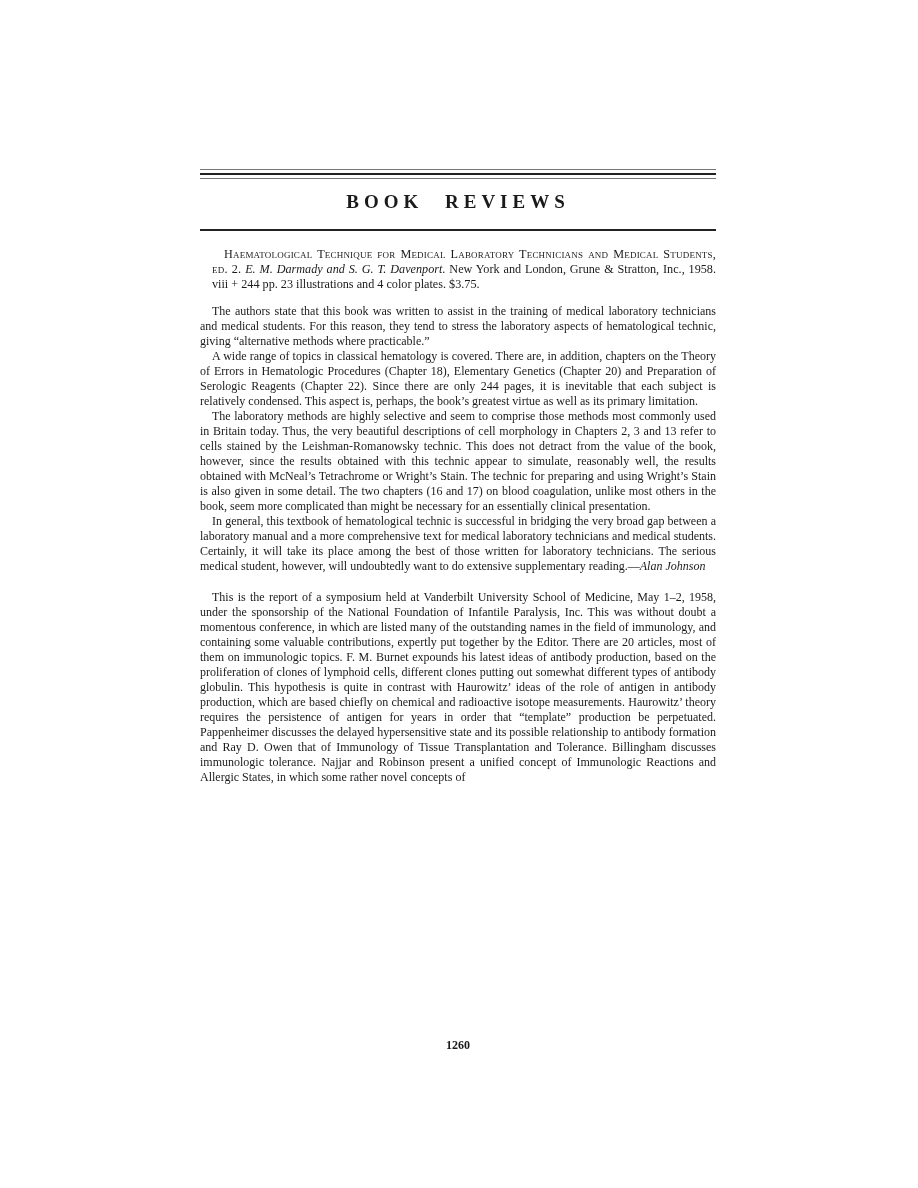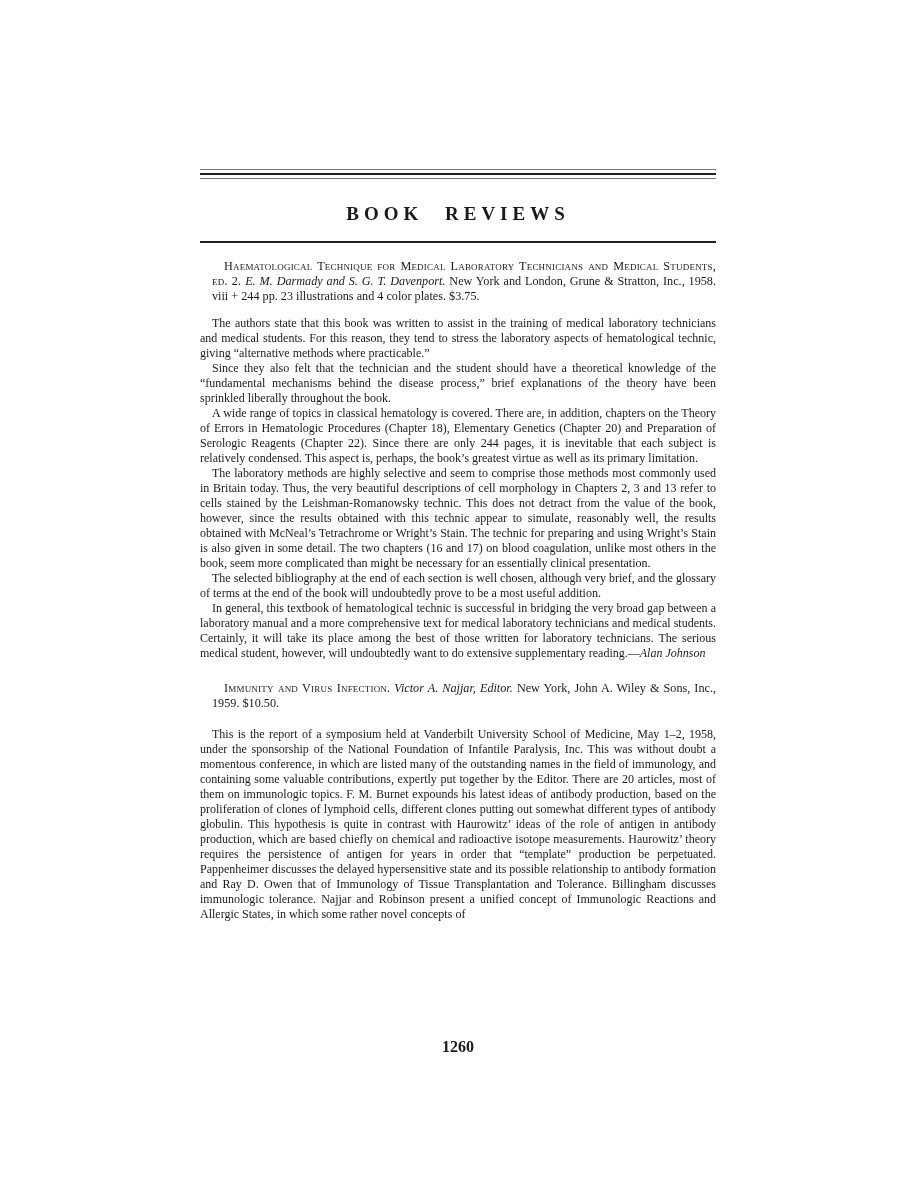--- a/index.html
+++ b/index.html
@@ -3,31 +3,31 @@
   <meta charset="utf-8">
   <style>
     html, body { margin: 0; padding: 0; background: #ffffff; }
     body { width: 918px; height: 1188px; position: relative; overflow: hidden;
            font-family: "Liberation Serif", "DejaVu Serif", serif; color: #1a1a1a; }
     .page { position: absolute; left: 200px; top: 165px; width: 516px; }
     .rule-thin { height: 1px; background: #777; margin: 0; }
     .rule-thick { height: 2px; background: #222; margin: 3px 0; }
     .top-rules { margin-top: 4px; }
     .title { text-align: center; font-weight: bold; font-size: 19px; letter-spacing: 5px;
-             margin-top: 24px; margin-bottom: 0; word-spacing: 12px; }
+             margin-top: 12px; margin-bottom: 0; word-spacing: 12px; }
     .rule-under-title { height: 2px; background: #222; margin-top: 16px; }
     .citation { font-size: 12.2px; line-height: 15px; margin-top: 16px;
                 padding-left: 12px; text-indent: -12px; text-align: justify; }
     .sc { font-variant: small-caps; letter-spacing: 0.2px; margin-left: 24px; }
     .it { font-style: italic; }
     .review-body { margin-top: 12px; }
     .para { font-size: 12px; line-height: 15px; text-indent: 12px; text-align: justify; margin: 0; }
     .signature { font-style: italic; }
     .folio { position: absolute; left: 0; width: 516px; top: 873px; text-align: center;
-             font-size: 16px; font-weight: bold; }
+             font-size: 12px; font-weight: bold; }
   </style>
 </head>
 <body>
 
 <div class="page">
   <div class="top-rules">
     <div class="rule-thin"></div>
     <div class="rule-thick"></div>
     <div class="rule-thin"></div>
   </div>
@@ -36,33 +36,26 @@
   <div class="rule-under-title"></div>
 
   <div>
     <p class="citation">
       <span class="sc">Haematological Technique for Medical Laboratory Technicians and Medical Students, ed. 2.</span>
       <span class="it">E. M. Darmady and S. G. T. Davenport.</span>
       <span>New York and London, Grune &amp; Stratton, Inc., 1958. viii + 244 pp. 23 illustrations and 4 color plates. $3.75.</span>
     </p>
     <div class="review-body">
       <p class="para">The authors state that this book was written to assist in the training of medical laboratory technicians and medical students. For this reason, they tend to stress the laboratory aspects of hematological technic, giving “alternative methods where practicable.”</p>
-      <p class="para">Since they also felt that the technician and the student should have a theoretical knowledge of the “fundamental mechanisms behind the disease process,” brief explanations of the theory have been sprinkled liberally throughout the book.</p>
       <p class="para">A wide range of topics in classical hematology is covered. There are, in addition, chapters on the Theory of Errors in Hematologic Procedures (Chapter 18), Elementary Genetics (Chapter 20) and Preparation of Serologic Reagents (Chapter 22). Since there are only 244 pages, it is inevitable that each subject is relatively condensed. This aspect is, perhaps, the book’s greatest virtue as well as its primary limitation.</p>
       <p class="para">The laboratory methods are highly selective and seem to comprise those methods most commonly used in Britain today. Thus, the very beautiful descriptions of cell morphology in Chapters 2, 3 and 13 refer to cells stained by the Leishman-Romanowsky technic. This does not detract from the value of the book, however, since the results obtained with this technic appear to simulate, reasonably well, the results obtained with McNeal’s Tetrachrome or Wright’s Stain. The technic for preparing and using Wright’s Stain is also given in some detail. The two chapters (16 and 17) on blood coagulation, unlike most others in the book, seem more complicated than might be necessary for an essentially clinical presentation.</p>
-      <p class="para">The selected bibliography at the end of each section is well chosen, although very brief, and the glossary of terms at the end of the book will undoubtedly prove to be a most useful addition.</p>
       <p class="para"><span>In general, this textbook of hematological technic is successful in bridging the very broad gap between a laboratory manual and a more comprehensive text for medical laboratory technicians and medical students. Certainly, it will take its place among the best of those written for laboratory technicians. The serious medical student, however, will undoubtedly want to do extensive supplementary reading.—</span><span class="signature">Alan Johnson</span></p>
     </div>
   </div>
 
   <div>
-    <p class="citation" style="margin-top:20px">
-      <span class="sc">Immunity and Virus Infection.</span>
-      <span class="it">Victor A. Najjar, Editor.</span>
-      <span>New York, John A. Wiley &amp; Sons, Inc., 1959. $10.50.</span>
-    </p>
     <div class="review-body" style="margin-top:16px">
       <p class="para">This is the report of a symposium held at Vanderbilt University School of Medicine, May 1–2, 1958, under the sponsorship of the National Foundation of Infantile Paralysis, Inc. This was without doubt a momentous conference, in which are listed many of the outstanding names in the field of immunology, and containing some valuable contributions, expertly put together by the Editor. There are 20 articles, most of them on immunologic topics. F. M. Burnet expounds his latest ideas of antibody production, based on the proliferation of clones of lymphoid cells, different clones putting out somewhat different types of antibody globulin. This hypothesis is quite in contrast with Haurowitz’ ideas of the role of antigen in antibody production, which are based chiefly on chemical and radioactive isotope measurements. Haurowitz’ theory requires the persistence of antigen for years in order that “template” production be perpetuated. Pappenheimer discusses the delayed hypersensitive state and its possible relationship to antibody formation and Ray D. Owen that of Immunology of Tissue Transplantation and Tolerance. Billingham discusses immunologic tolerance. Najjar and Robinson present a unified concept of Immunologic Reactions and Allergic States, in which some rather novel concepts of</p>
     </div>
   </div>
 
   <div class="folio">1260</div>
 </div>
 
 </body></html>

